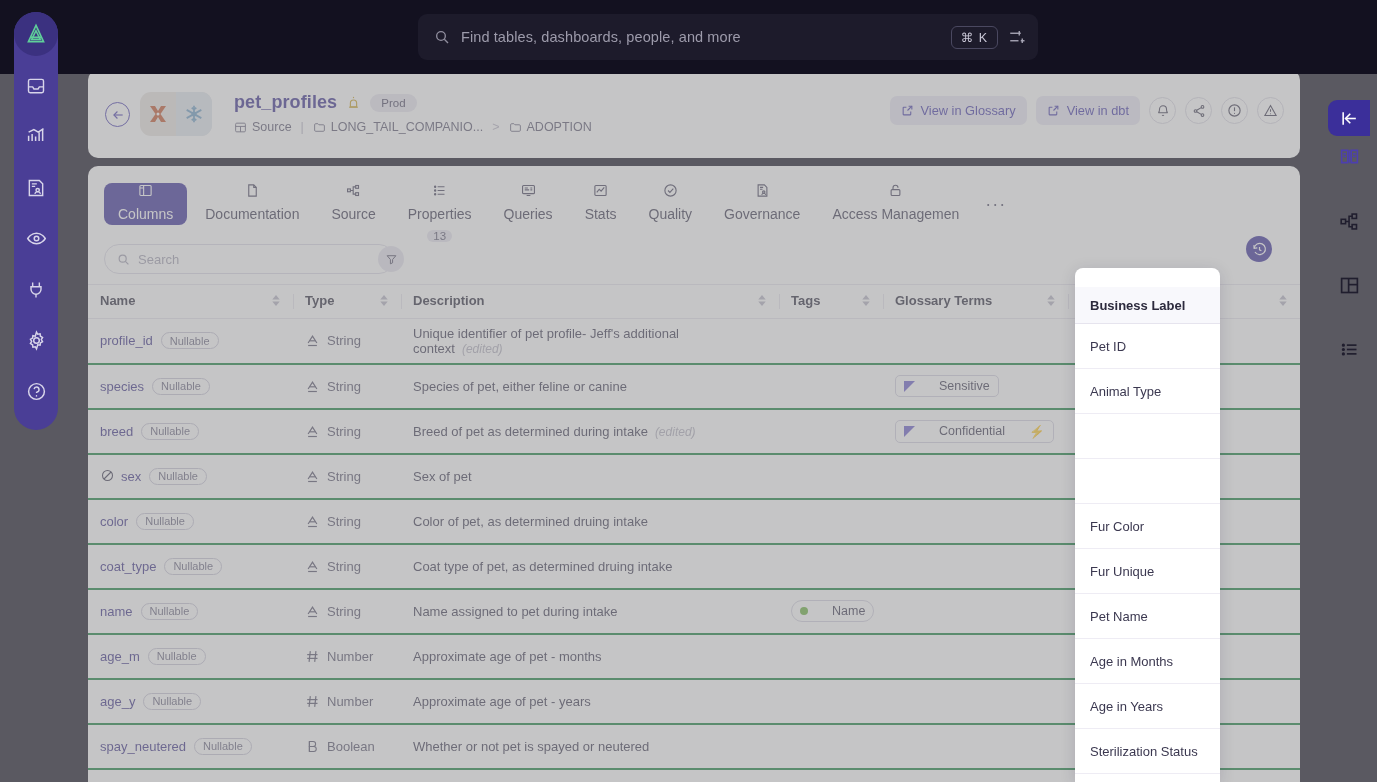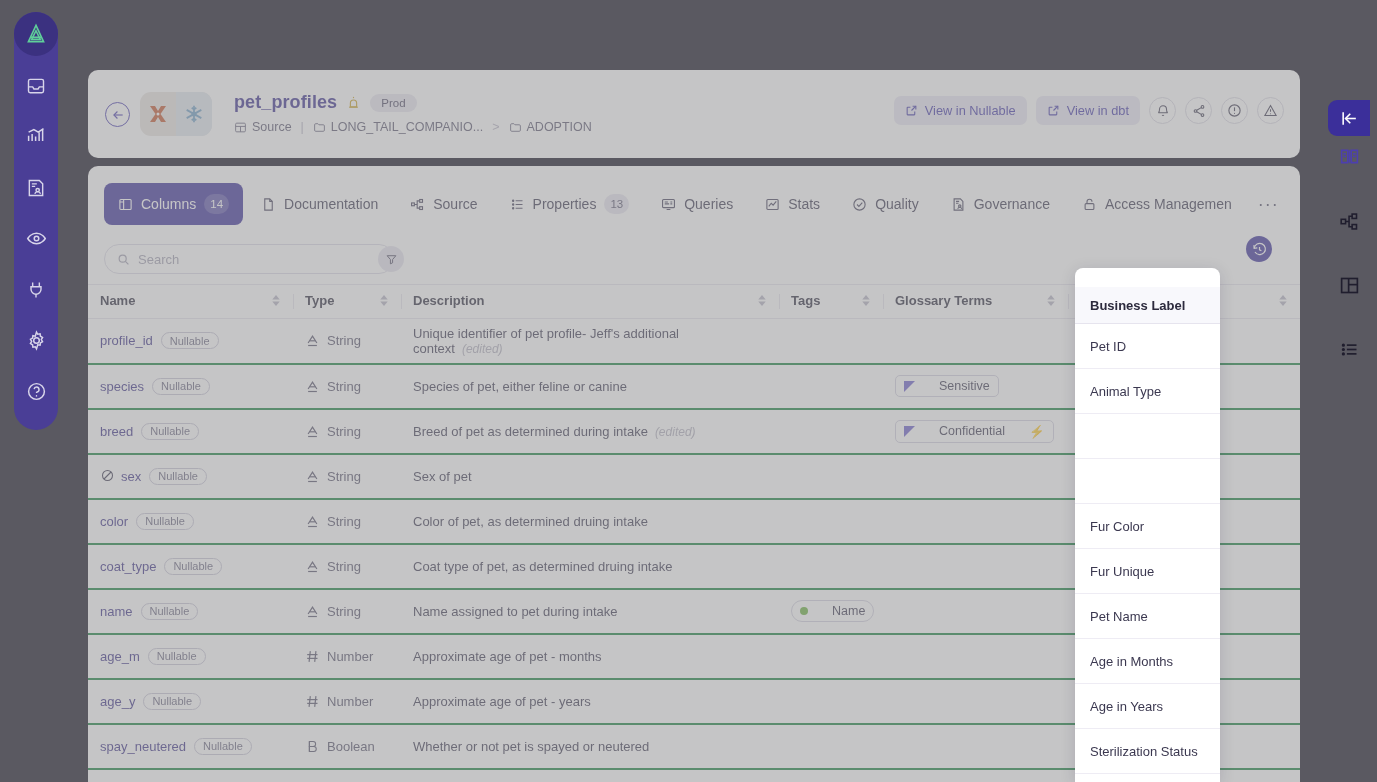--- a/index.html
+++ b/index.html
@@ -99,21 +99,21 @@
   }
 
   
   .body-card {
     position: absolute; left: 0; top: 96px; width: 1212px; height: 616px;
     background: #ffffff; border-radius: 10px 10px 0 0; overflow: hidden;
   }
   .tabs { display: flex; align-items: center; gap: 4px; padding: 14px 16px 0 16px; height: 62px; }
   .tab {
     display: flex; align-items: center; gap: 8px; height: 42px; padding: 0 14px;
-    border-radius: 8px; font-size: 14px; color: #3b3850; cursor: pointer; white-space: nowrap;
+    border-radius: 8px; font-size: 14px; color: #3b3850; cursor: pointer; white-space: nowrap; flex-direction: column;
   }
   .tab.active { background: #3b2f9a; color: #ffffff; font-weight: 500; }
   .tab .cnt {
     background: #e7e5ef; color: #57546d; font-size: 11.5px; border-radius: 11px;
     min-width: 24px; height: 20px; display: flex; align-items: center; justify-content: center; padding: 0 6px; text-align: center;
   }
   .tab.active .cnt { background: #ffffff2e; color: #fff; }
   .tab-more { color: #55526a; font-size: 18px; padding: 0 8px; cursor: pointer; letter-spacing: 1px; }
 
   
@@ -187,20 +187,37 @@
     background: #3b2f9a; border-radius: 9px 0 0 9px;
     display: flex; align-items: center; justify-content: center; cursor: pointer;
   }
   .rbtn { position: absolute; right: 14px; width: 28px; height: 28px; display: flex; align-items: center; justify-content: center; cursor: pointer; }
 </style>
 </head>
 <body>
 
 <div class="root">
 
+  <div class="topbar">
+    <div class="search-wrap">
+      <svg class="search-ico" viewBox="0 0 24 24" fill="none" stroke="#b6b4c4" stroke-width="2">
+          <circle cx="10.5" cy="10.5" r="6.5"></circle>
+          <line x1="15.5" y1="15.5" x2="21" y2="21"></line>
+        </svg>
+      <div class="search-ph">Find tables, dashboards, people, and more</div>
+      <div class="kbd">⌘ K</div>
+      <svg class="sliders-ico" viewBox="0 0 24 24" fill="none" stroke="#cfcddd" stroke-width="1.8">
+          <line x1="3" y1="7" x2="17" y2="7"></line>
+          <line x1="3" y1="17" x2="14" y2="17"></line>
+          <line x1="15" y1="4" x2="15" y2="10"></line>
+          <line x1="19" y1="14" x2="19" y2="20"></line>
+          <line x1="17" y1="17" x2="22" y2="17"></line>
+        </svg>
+    </div>
+  </div>
 
   <div class="rail">
     <div class="rail-spacer"></div>
     <div class="rail-item">
       <svg width="20" height="20" viewBox="0 0 24 24" fill="none" stroke-width="1.7">
           <rect x="3" y="4" width="18" height="16" rx="2"></rect>
           <path d="M3 13h5l1.5 2.5h5L16 13h5"></path>
         </svg>
     </div>
     <div class="rail-item">
@@ -315,21 +332,21 @@
         </span>
       </div>
 
       <div class="hdr-actions">
         <button class="btn-ghost">
           <svg width="13" height="13" viewBox="0 0 24 24" fill="none" stroke="#4338a8" stroke-width="2">
               <path d="M14 4h6v6"></path>
               <path d="M20 4l-8 8"></path>
               <path d="M18 14v5a1 1 0 0 1-1 1H5a1 1 0 0 1-1-1V7a1 1 0 0 1 1-1h5"></path>
             </svg>
-          <span>View in Nullable</span>
+          <span>View in Glossary</span>
         </button>
         <button class="btn-ghost">
           <svg width="13" height="13" viewBox="0 0 24 24" fill="none" stroke="#4338a8" stroke-width="2">
               <path d="M14 4h6v6"></path>
               <path d="M20 4l-8 8"></path>
               <path d="M18 14v5a1 1 0 0 1-1 1H5a1 1 0 0 1-1-1V7a1 1 0 0 1 1-1h5"></path>
             </svg>
           <span>View in dbt</span>
         </button>
         <div class="icon-circle">

